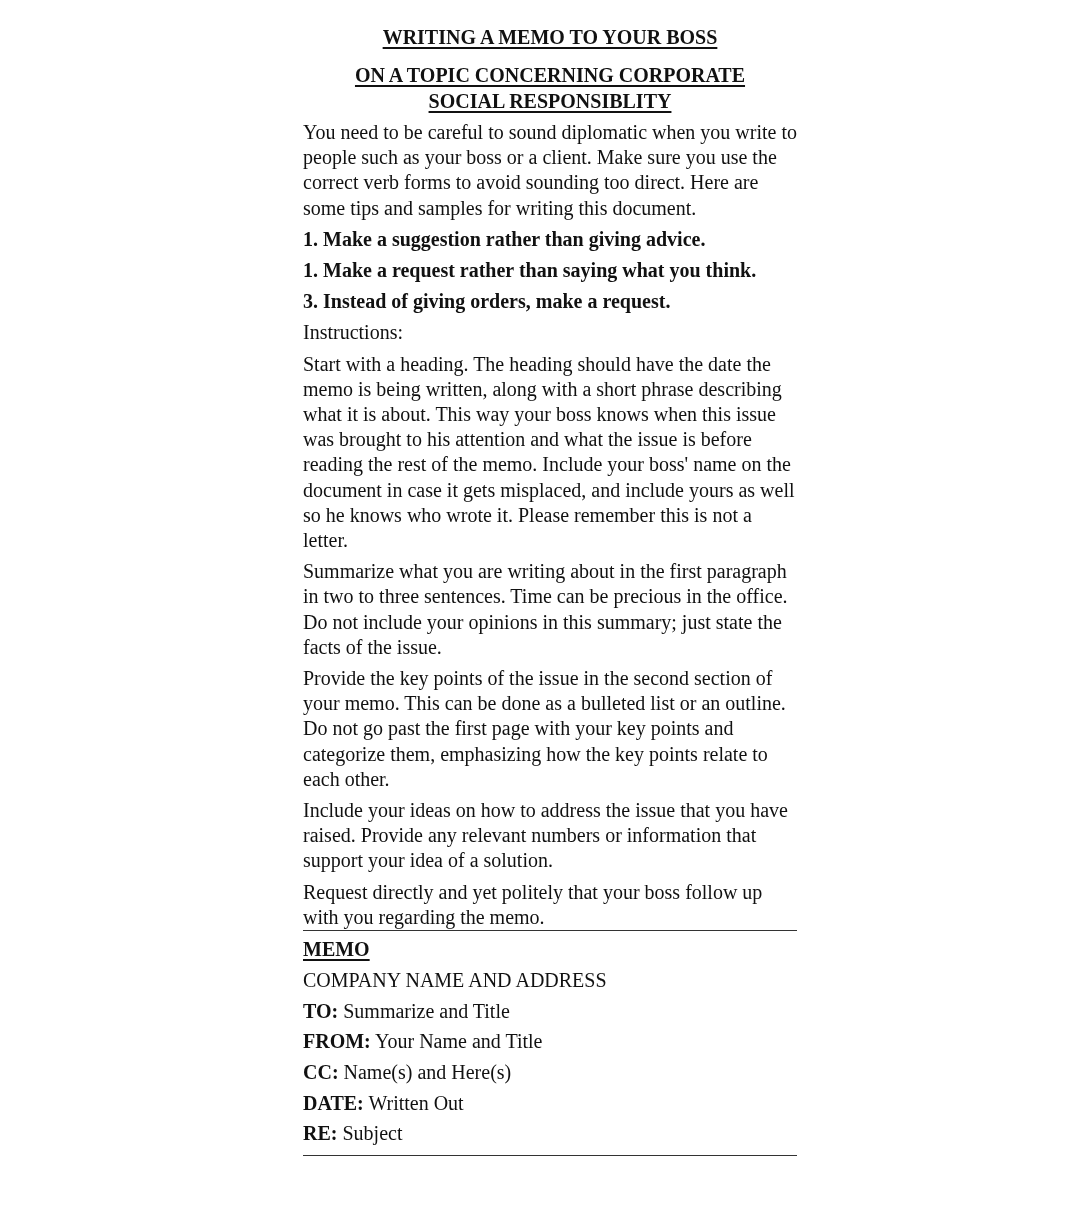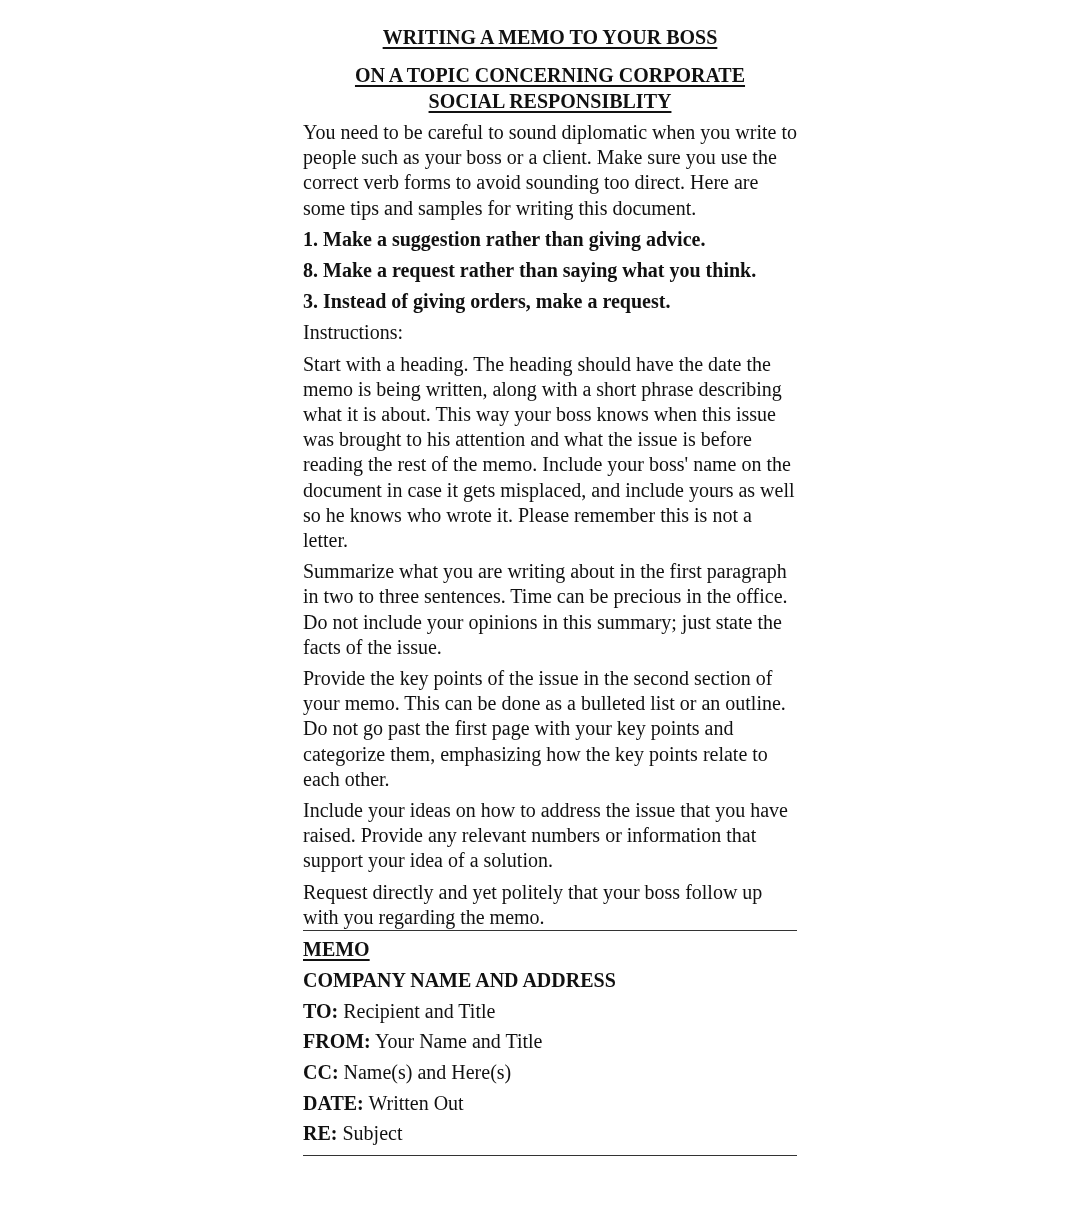--- a/index.html
+++ b/index.html
@@ -49,39 +49,39 @@
     }
     .memo-block p {
       margin: 0 0 5.5px 0;
     }
     .memo-heading {
       font-weight: bold;
       text-decoration: underline;
       text-underline-offset: 3px;
     }
     .memo-company {
-      font-weight: bold;
+      font-weight: normal;
     }
     .field-label {
       font-weight: bold;
     }
   </style>
 </head>
 <body>
 
 <div class="doc">
 
   <h1 class="title title-1">WRITING A MEMO TO YOUR BOSS</h1>
   <h2 class="title title-2">ON A TOPIC CONCERNING CORPORATE SOCIAL RESPONSIBLITY</h2>
 
   <p>You need to be careful to sound diplomatic when you write to people such as your boss or a client. Make sure you use the correct verb forms to avoid sounding too direct. Here are some tips and samples for writing this document.</p>
 
   <div>
     <p class="tip">1. Make a suggestion rather than giving advice.</p>
-    <p class="tip">8. Make a request rather than saying what you think.</p>
+    <p class="tip">1. Make a request rather than saying what you think.</p>
     <p class="tip">3. Instead of giving orders, make a request.</p>
   </div>
 
   <p>Instructions:</p>
 
   <div>
     <p>Start with a heading. The heading should have the date the memo is being written, along with a short phrase describing what it is about. This way your boss knows when this issue was brought to his attention and what the issue is before reading the rest of the memo. Include your boss' name on the document in case it gets misplaced, and include yours as well so he knows who wrote it. Please remember this is not a letter.</p>
     <p>Summarize what you are writing about in the first paragraph in two to three sentences. Time can be precious in the office. Do not include your opinions in this summary; just state the facts of the issue.</p>
     <p>Provide the key points of the issue in the second section of your memo. This can be done as a bulleted list or an outline. Do not go past the first page with your key points and categorize them, emphasizing how the key points relate to each other.</p>
     <p>Include your ideas on how to address the issue that you have raised. Provide any relevant numbers or information that support your idea of a solution.</p>
@@ -89,21 +89,21 @@
   </div>
 
   <div class="rule"></div>
 
   <div class="memo-block" style="padding-top:6px;">
     <p class="memo-heading">MEMO</p>
     <p class="memo-company">COMPANY NAME AND ADDRESS</p>
 
     <p>
       <span class="field-label">TO:</span>
-      <span>Recipient and Title</span>
+      <span>Summarize and Title</span>
     </p>
     <p>
       <span class="field-label">FROM:</span>
       <span>Your Name and Title</span>
     </p>
     <p>
       <span class="field-label">CC:</span>
       <span>Name(s) and Here(s)</span>
     </p>
     <p>

